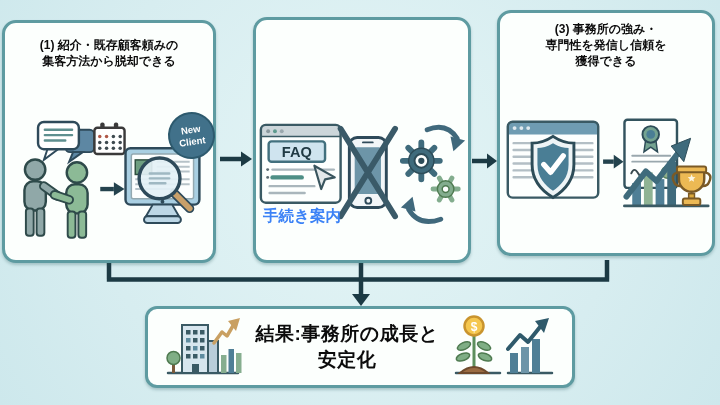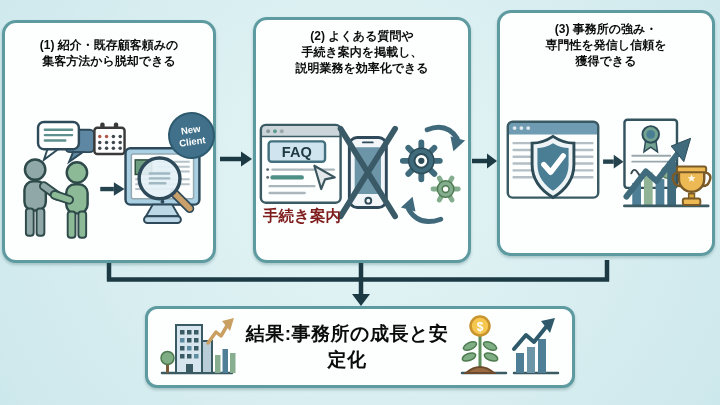--- a/index.html
+++ b/index.html
@@ -20,35 +20,35 @@
   #card2{left:253px;top:17px;width:218px;height:246px}
   #card3{left:497px;top:10px;width:218px;height:246px}
   .card-title{
     margin-top:9px;padding:0 16px;text-align:center;font-weight:bold;
     font-size:12px;line-height:1.32;color:#0c0c0c;white-space:pre-line;
   }
   #card1 .card-title{margin-top:15px}
   .icon-svg{position:absolute;left:0;top:93px;width:100%;height:150px}
   #card2 .icon-svg,#card3 .icon-svg{top:96px}
   .caption{
-    position:absolute;font-weight:bold;font-size:15.5px;color:#7f1d1d;text-align:center;
+    position:absolute;font-weight:bold;font-size:15.5px;color:#3b82f6;text-align:center;
   }
   #card2 .caption{left:0;top:186px;width:92px}
   #card3 .caption{left:0;top:186px;width:114px}
   #newclient-badge{
     position:absolute;left:163px;top:89px;width:47px;height:47px;border-radius:50%;
     background:var(--badge-bg,#41718a);border:2px solid #2d5a6e;color:#fff;
     font-weight:bold;font-size:9.5px;line-height:1.2;display:flex;align-items:center;
     justify-content:center;text-align:center;white-space:pre-line;
     transform:rotate(-8deg);z-index:3;box-sizing:border-box;
   }
   #connectors{position:absolute;left:0;top:0;width:720px;height:405px;z-index:1}
   #result-card{
     left:145px;top:306px;width:430px;height:82px;border-radius:12px;
-    display:flex;align-items:center;padding:0 10px;gap:4px;
+    display:flex;align-items:center;padding:0 16px;gap:4px;
   }
   .result-label{flex:1;text-align:center;font-weight:bold;font-size:19px;color:#0c0c0c;letter-spacing:.5px}
 </style>
 </head>
 <body>
 
 <div class="canvas">
 
   <svg id="connectors" viewBox="0 0 720 405">
     <g fill="var(--connector,#1c3a44)" stroke="var(--connector,#1c3a44)">
@@ -133,23 +133,20 @@
           <circle cx="159" cy="62" r="21" fill="#e4f1f6" fill-opacity=".92" stroke="#2e4a5a" stroke-width="3.5"></circle>
           <path d="M149 57 H169 M149 62 H169 M149 67 H165" stroke="#9fb8c2" stroke-width="2.5" stroke-linecap="round"></path>
         </g>
       </g>
     </svg>
     <div id="newclient-badge">New
 Client</div>
   </div>
 
   <div class="card" id="card2">
-    <div class="card-title">(2) よくある質問や
-手続き案内を掲載し、
-説明業務を効率化できる</div>
     <svg class="icon-svg" viewBox="0 0 218 150">
 
       <g>
         <rect x="5" y="7" width="82" height="80" rx="5" fill="#fdfffe"></rect>
         <path d="M10 7 h72 a5 5 0 0 1 5 5 v7 h-82 v-7 a5 5 0 0 1 5 -5 z" fill="#ccd6da"></path>
         <circle cx="12.5" cy="13.5" r="2" fill="#8a989e"></circle>
         <circle cx="19.5" cy="13.5" r="2" fill="#5e9b8f"></circle>
         <circle cx="26.5" cy="13.5" r="2" fill="#9aa8ae"></circle>
         <rect x="5" y="7" width="82" height="80" rx="5" fill="none" stroke="#3a5a64" stroke-width="2.5"></rect>
         <path d="M5 19 H87" stroke="#3a5a64" stroke-width="1.5"></path>

